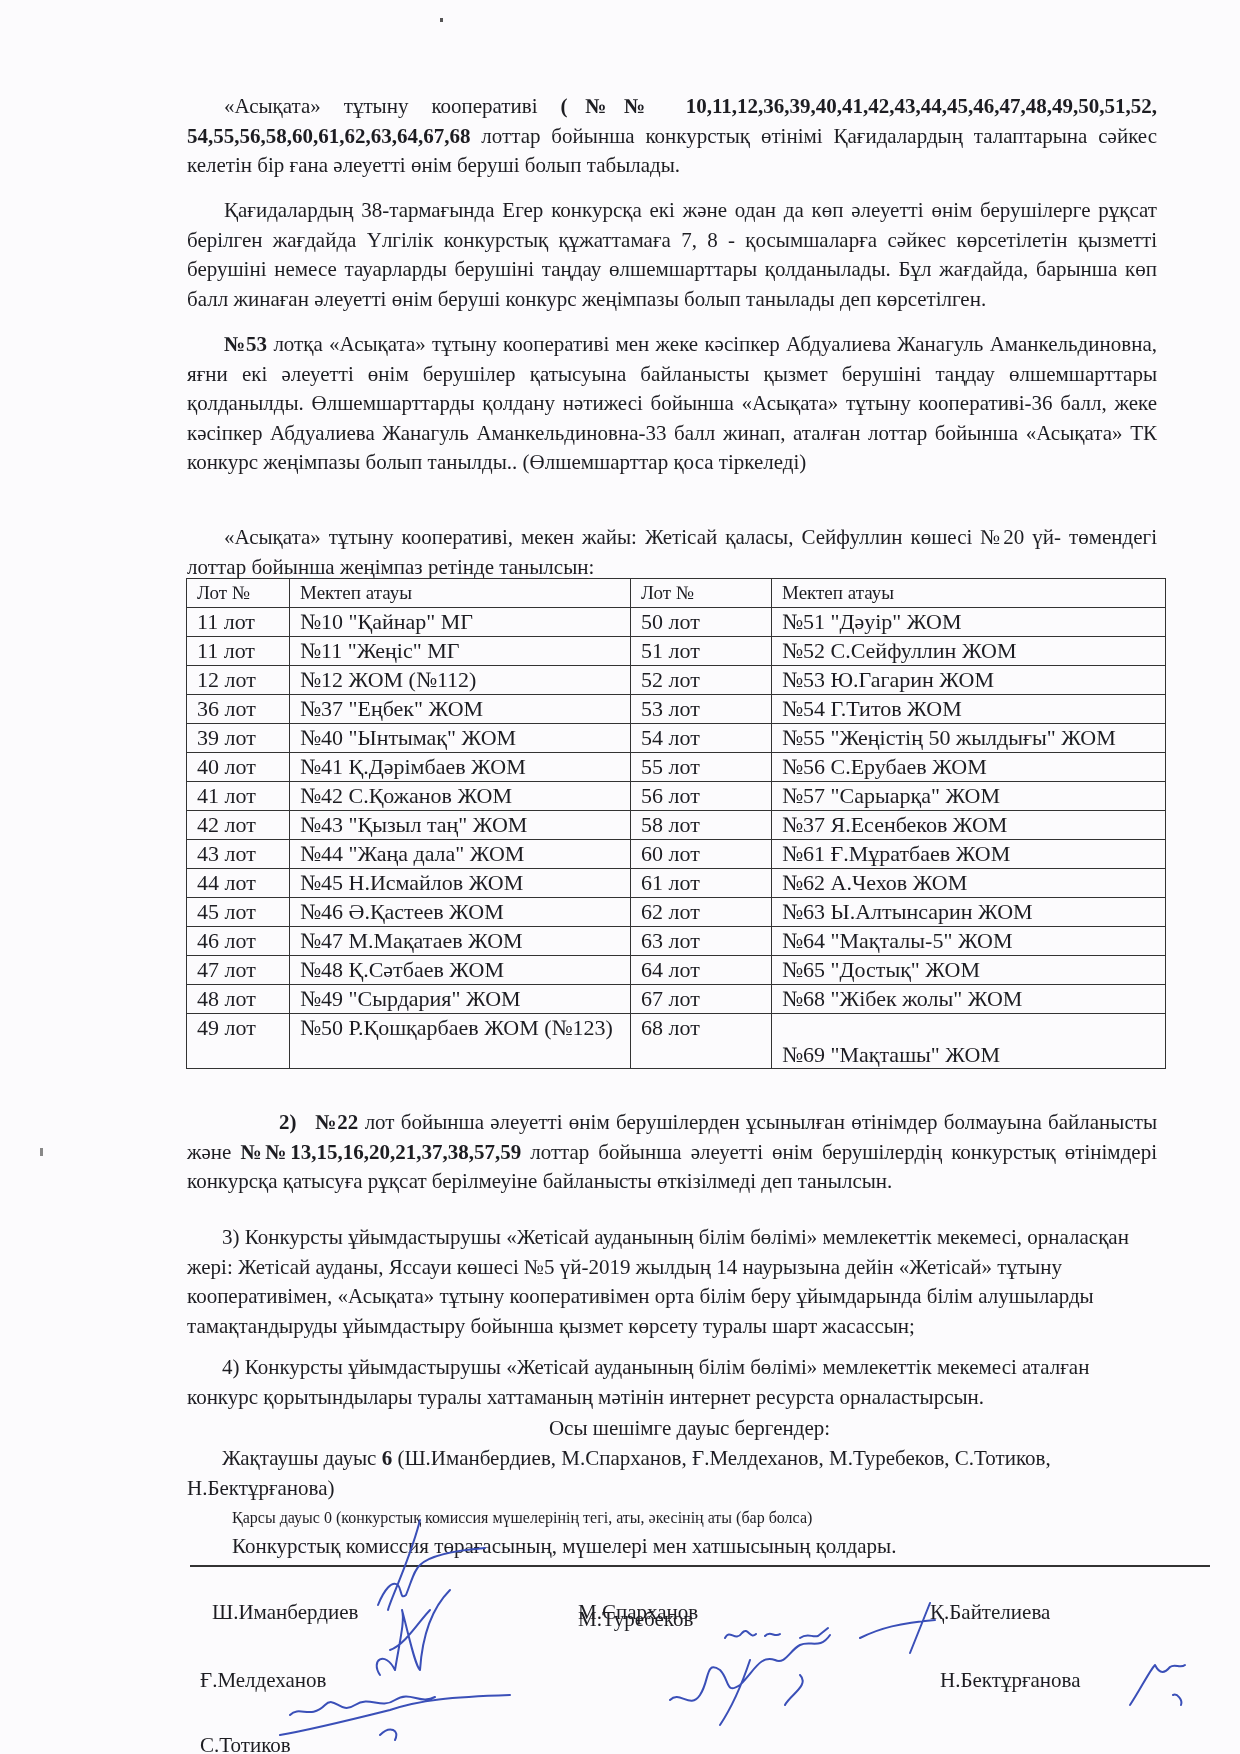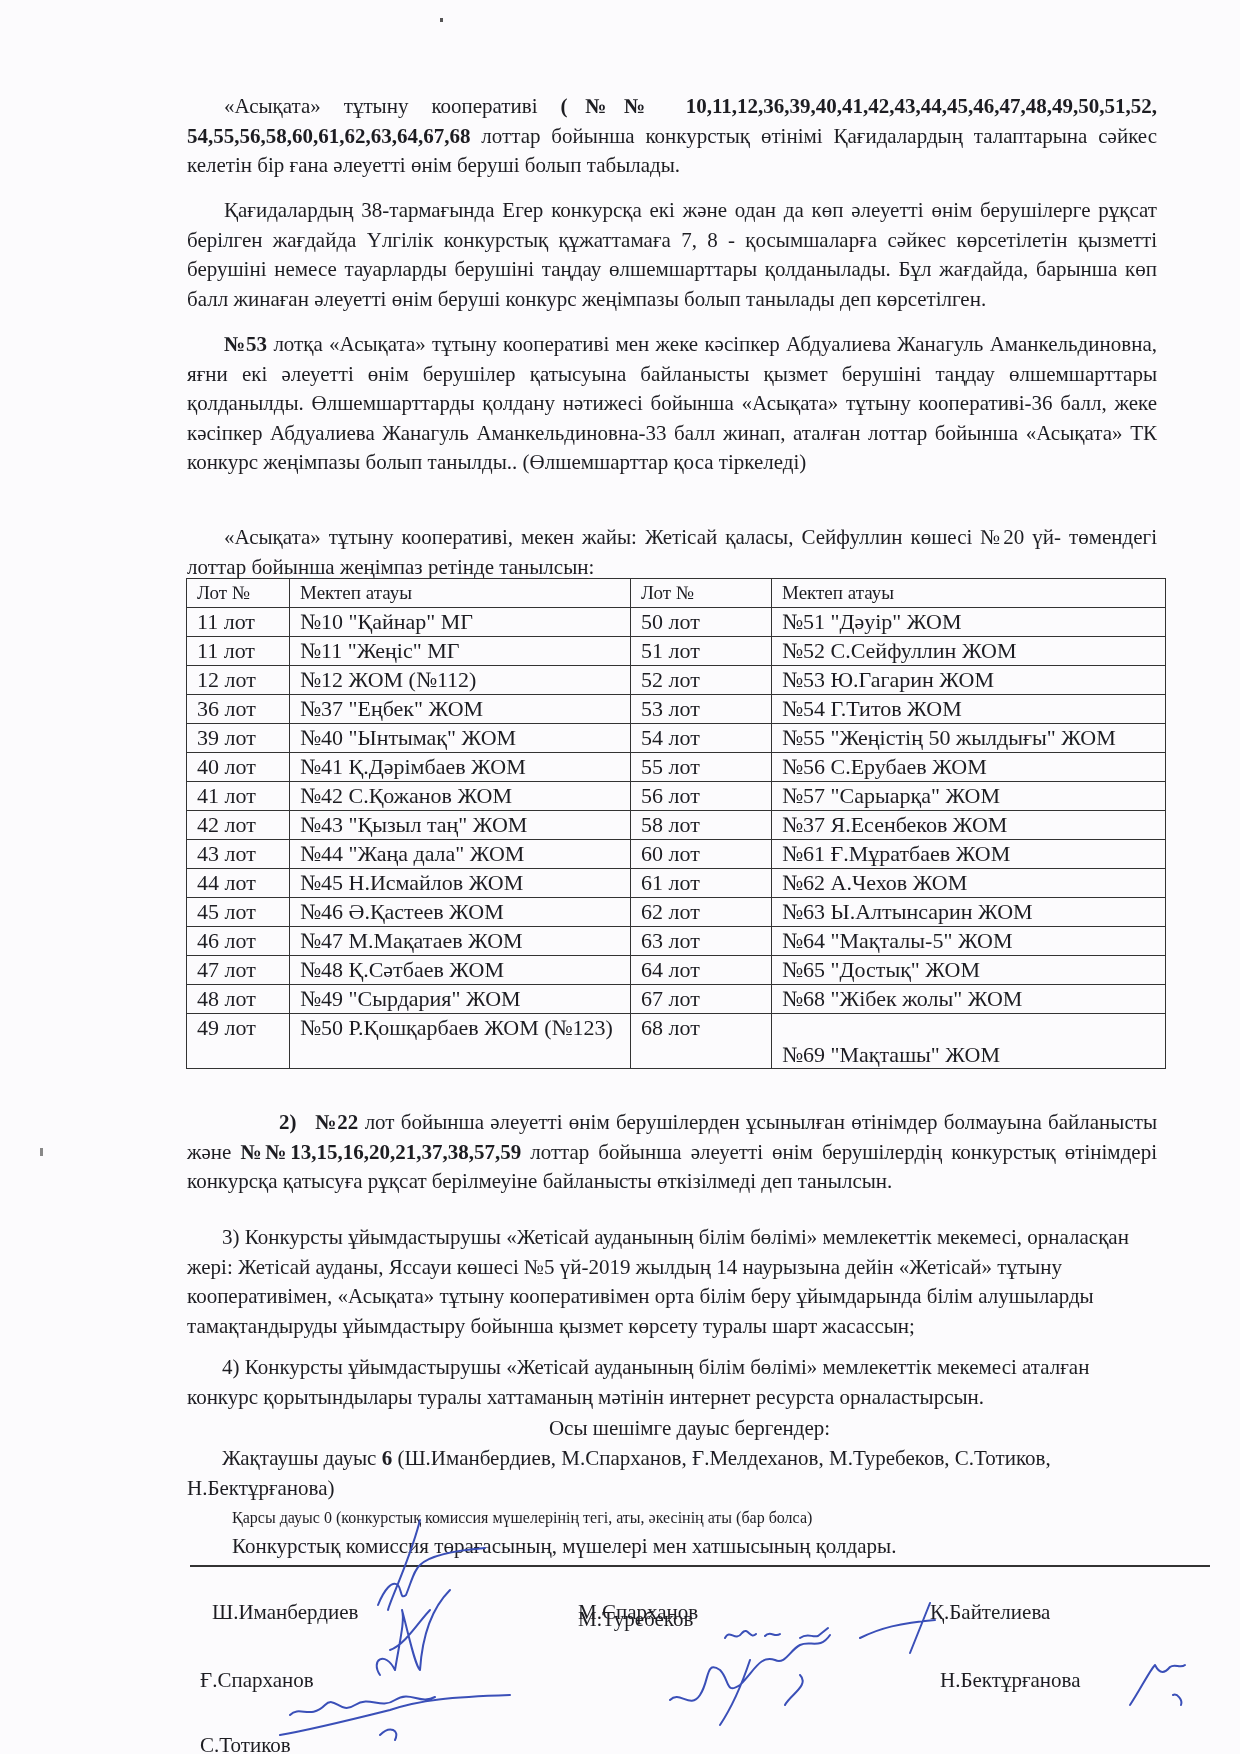--- a/index.html
+++ b/index.html
@@ -185,21 +185,21 @@
   <div class="p" id="p8">Осы шешімге дауыс бергендер:</div>
   <div class="p" id="p9"><span>Жақтаушы дауыс </span><b>6</b><span> (Ш.Иманбердиев, М.Спарханов, Ғ.Мелдеханов, М.Туребеков, С.Тотиков, Н.Бектұрғанова)</span></div>
   <div class="p" id="p10">Қарсы дауыс 0 (конкурстық комиссия мүшелерінің тегі, аты, әкесінің аты (бар болса)</div>
   <div class="p" id="p11">Конкурстық комиссия төрағасының, мүшелері мен хатшысының қолдары.</div>
 
   <div class="rule"></div>
 
   <div class="sig-name" id="s1">Ш.Иманбердиев</div>
   <div class="sig-name" id="s2">М.Спарханов</div>
   <div class="sig-name" id="s3">Қ.Байтелиева</div>
-  <div class="sig-name" id="s4">Ғ.Спарханов</div>
+  <div class="sig-name" id="s4">Ғ.Мелдеханов</div>
   <div class="sig-name" id="s5">М.Туребеков</div>
   <div class="sig-name" id="s6">Н.Бектұрғанова</div>
   <div class="sig-name" id="s7">С.Тотиков</div>
 
   <svg class="sig" style="left:370px;top:1510px;" width="130" height="110">
     <path d="M50 10 C 40 50, 20 90, 18 100 M8 95 C 14 80, 22 70, 28 75 C 32 80, 30 90, 36 85 C 42 70, 44 60, 50 55 C 60 45, 90 40, 115 38"></path>
   </svg>
   <svg class="sig" style="left:360px;top:1580px;" width="120" height="110">
     <path d="M20 95 C 10 80, 25 70, 35 90 C 40 60, 45 40, 42 30 C 50 60, 55 85, 60 90 C 62 60, 70 30, 90 10 M30 70 C 45 65, 60 40, 70 30"></path>
   </svg>

